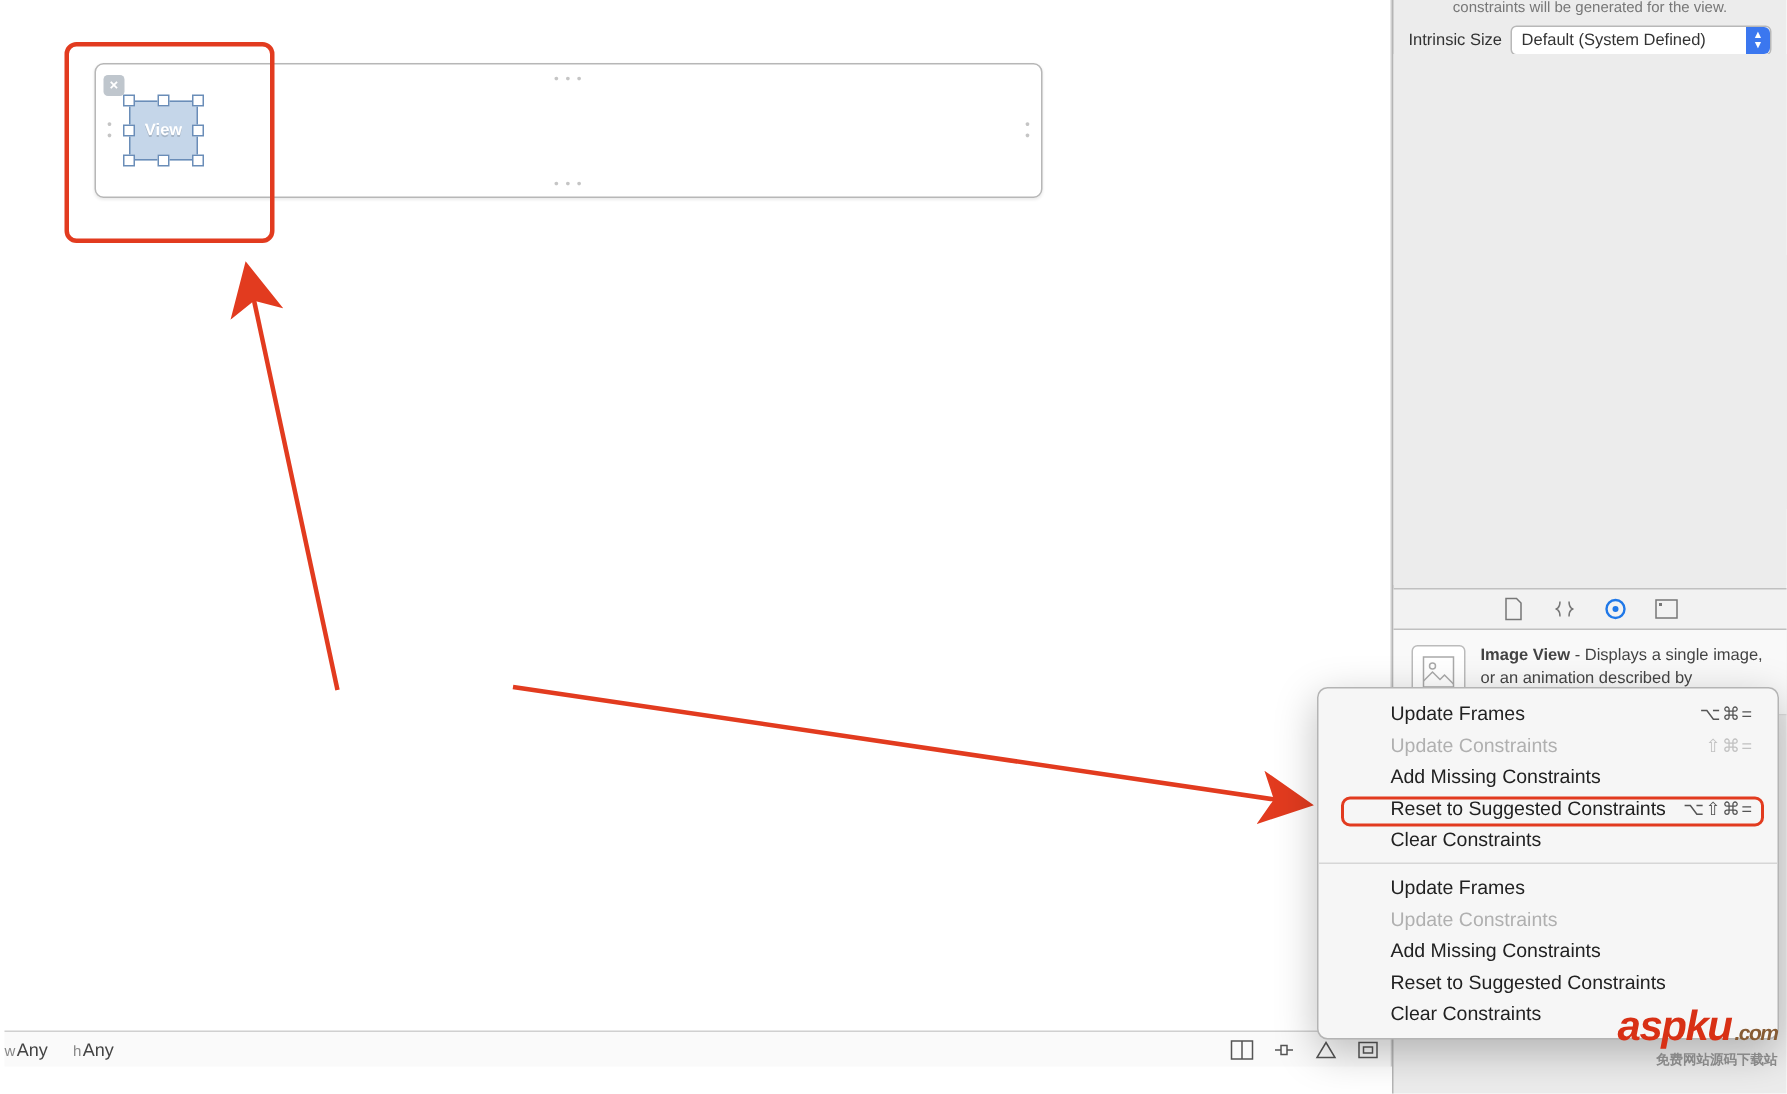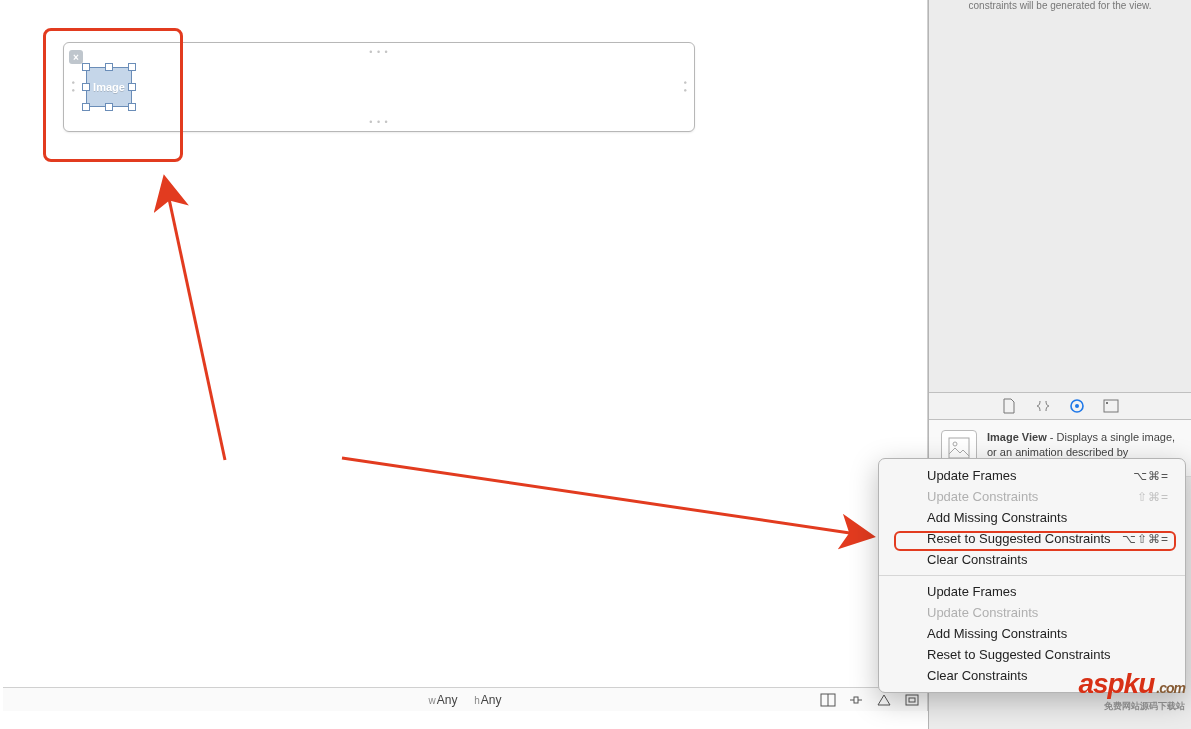--- a/index.html
+++ b/index.html
@@ -44,21 +44,21 @@
   .close-bubble {
     position: absolute; left: 66px; top: 50px; width: 14px; height: 14px;
     background: #bfc6cd; border-radius: 3px; display: flex; align-items: center; justify-content: center;
     color: #fff; font-size: 10px; font-weight: 700;
   }
 
   
   .canvas-bottom {
     position: absolute; left: 3px; bottom: 18px; width: 924px; height: 24px;
     border-top: 1px solid #d0d0d0; background: #fafafa; display: flex;
-    align-items: center; justify-content: center; font-size: 12px; color: #444;
+    align-items: center; justify-content: flex-start; font-size: 12px; color: #444;
   }
   .size-class span.prefix { font-size: 10px; color: #888; margin-right: 1px; }
   .size-class .gap { display: inline-block; width: 10px; }
   .canvas-tools { position: absolute; right: 6px; top: 0; height: 24px; display: flex; align-items: center; gap: 10px; }
   .tool-icon { width: 18px; height: 16px; display: flex; align-items: center; justify-content: center; color: #555; }
   .tool-icon svg { display: block; }
 
   
   .inspector { position: absolute; left: 928px; top: 0; width: 263px; height: 729px; background: #ececec; border-left: 1px solid #b5b5b5; }
 
@@ -139,21 +139,21 @@
 <div class="canvas">
   <div class="canvas-inner">
 
     <div class="container-view">
       <span class="grip top">• • •</span>
       <span class="grip bottom">• • •</span>
       <span class="grip left">• •</span>
       <span class="grip right">• •</span>
 
       <div class="imageview">
-        <span class="imageview-label">Image</span>
+        <span class="imageview-label">View</span>
         <span class="handle tl"></span>
         <span class="handle tm"></span>
         <span class="handle tr"></span>
         <span class="handle ml"></span>
         <span class="handle mr"></span>
         <span class="handle bl"></span>
         <span class="handle bm"></span>
         <span class="handle br"></span>
       </div>
     </div>
@@ -193,20 +193,27 @@
             <rect x="2" y="2" width="12" height="10" fill="none" stroke="#555"></rect>
             <rect x="5" y="5" width="6" height="4" fill="none" stroke="#555"></rect>
           </svg>
       </span>
     </div>
   </div>
 </div>
 
 <div class="inspector">
   <div class="hint-text">constraints will be generated for the view.</div>
+  <div class="row">
+    <label>Intrinsic Size</label>
+    <div class="select">
+      <span>Default (System Defined)</span>
+      <span class="arrows">▲<br>▼</span>
+    </div>
+  </div>
 
   <div class="inspector-mid"></div>
 
   <div class="library-tabs">
     <span class="lib-tab">
       <svg width="14" height="16" viewBox="0 0 14 16">
           <path d="M2 1h7l3 3v11H2z" fill="none" stroke="currentColor"></path>
         </svg>
     </span>
     <span class="lib-tab">

